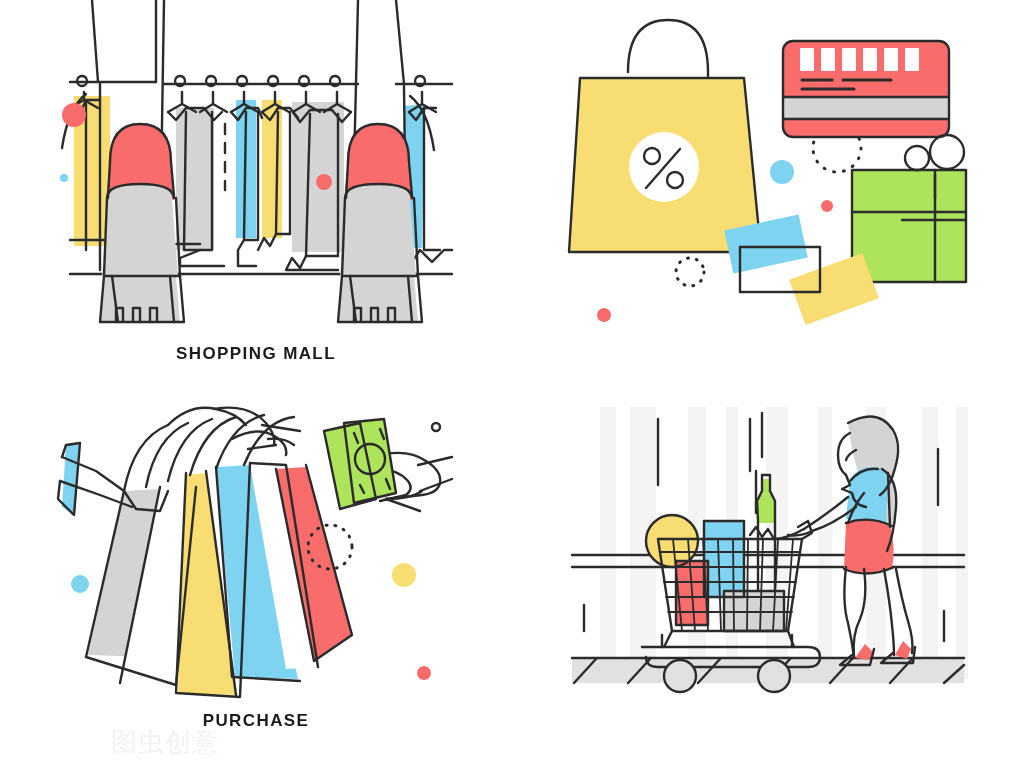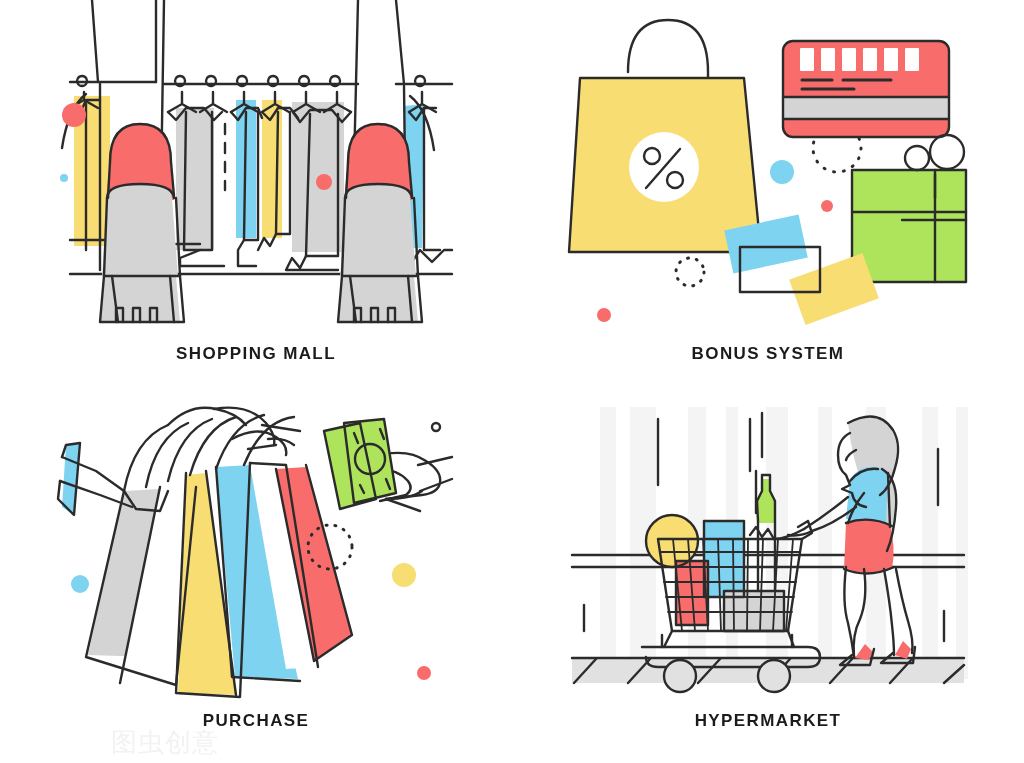--- a/index.html
+++ b/index.html
@@ -247,21 +247,20 @@
           <rect x="216" y="222" width="76" height="44" fill="#7dd3f0" transform="rotate(-12 254 244)"></rect>
           <rect x="283" y="265" width="78" height="48" fill="#f7dd72" transform="rotate(-20 322 289)"></rect>
         </g>
         <rect x="228" y="247" width="80" height="45"></rect>
       </g>
 
       <circle cx="270" cy="172" r="12" fill="#7dd3f0"></circle>
       <circle cx="315" cy="206" r="6" fill="#f86c6c"></circle>
       <circle cx="92" cy="315" r="7" fill="#f86c6c"></circle>
     </svg>
-    <div class="caption">BONUS SYSTEM</div>
   </div>
 
   <div class="panel panel-3">
     <svg class="art" viewBox="0 0 512 330" style="top:8px;">
       <g fill="none" stroke="#2b2b2b" stroke-width="2.4" stroke-linecap="round" stroke-linejoin="round">
 
         <g stroke="none">
           <path d="M124 96 L160 94 L152 262 L88 260 Z" fill="#d4d4d4"></path>
           <path d="M160 94 L196 92 L200 290 L120 288 Z" fill="#ffffff"></path>
           <path d="M186 80 L206 78 L236 300 L178 298 Z" fill="#f7dd72"></path>
@@ -412,21 +411,20 @@
         <path d="M332 176 q24 10 50 -2"></path>
         <path d="M334 174 q-4 36 2 56 q4 18 6 34"></path>
         <path d="M352 176 q4 30 -4 50 q-8 16 -6 38"></path>
         <path d="M372 176 q6 34 8 56 q2 18 2 30"></path>
         <path d="M384 176 q6 32 12 52 q6 20 4 32"></path>
         <path d="M340 262 l-12 10 l30 0 l4 -16"></path>
         <path d="M381 260 l-12 10 l32 0 l2 -16"></path>
 
       </g>
     </svg>
-    <div class="caption">HYPERMARKET</div>
   </div>
 
 </div>
 
 <div id="watermark">
   <span class="wm-cn">图虫创意</span>
   <span class="wm-text">stock.tuchong.com</span>
 </div>
 
 </body></html>

